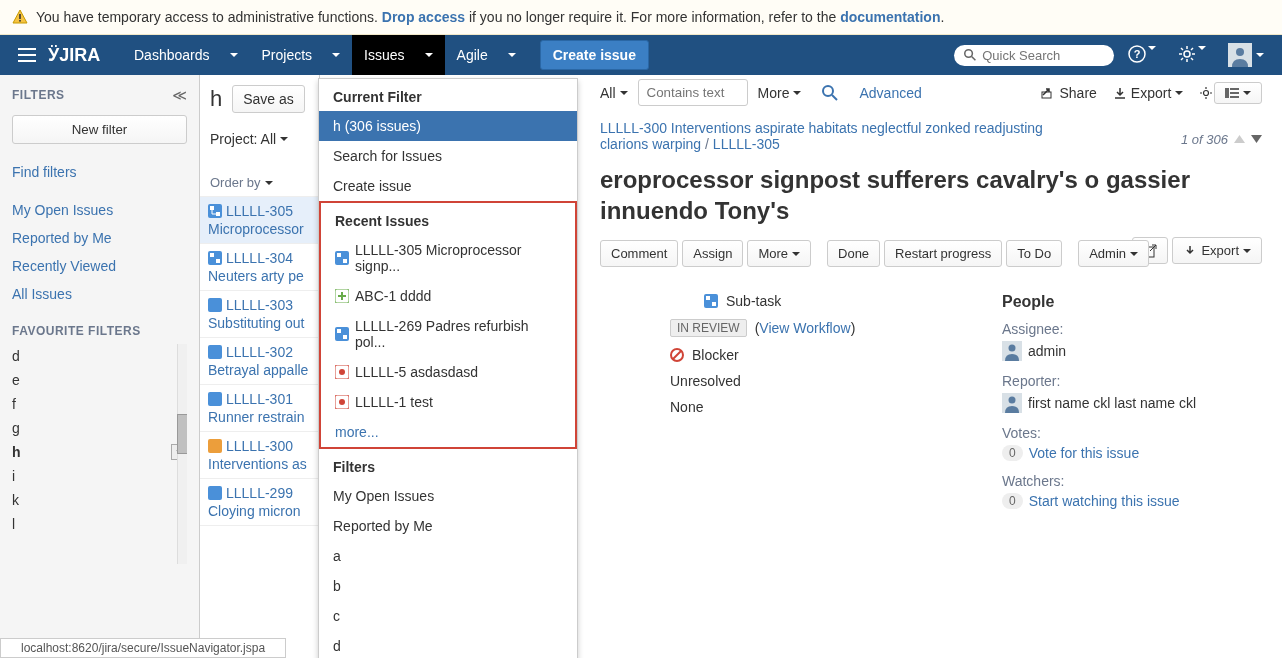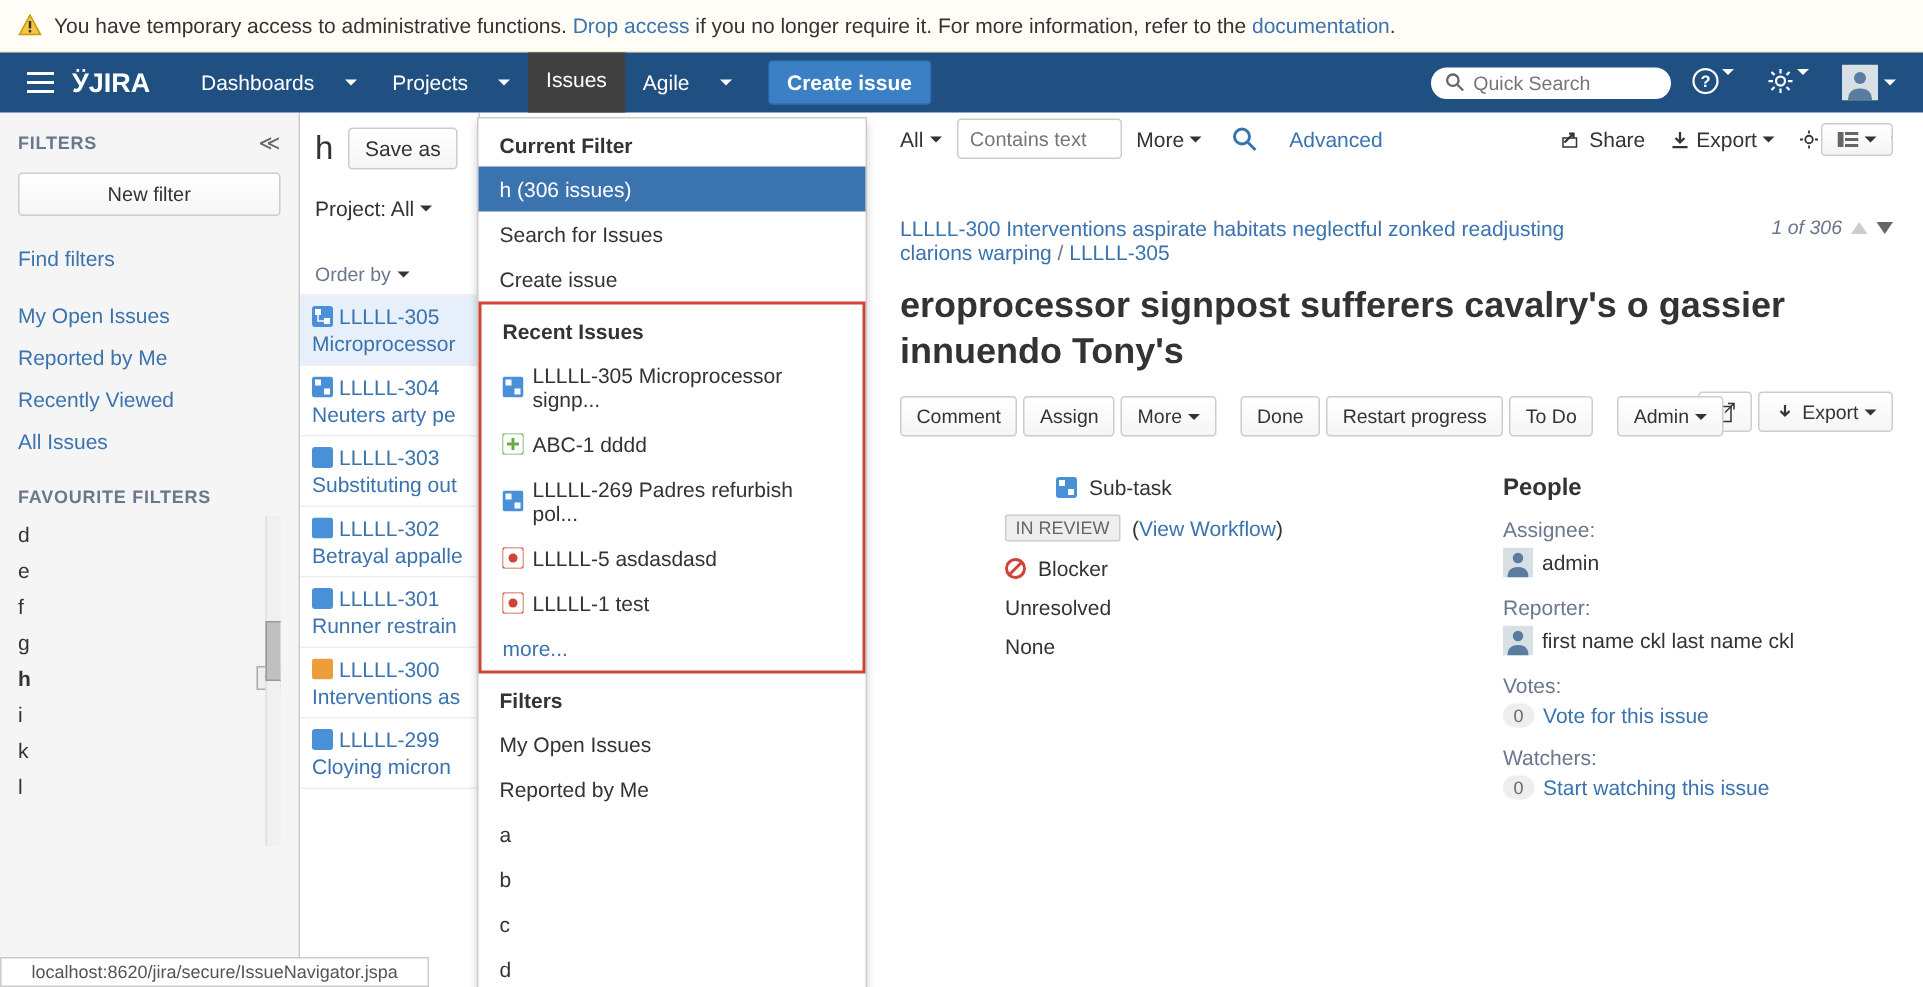--- a/index.html
+++ b/index.html
@@ -1,25 +1,25 @@
 <!DOCTYPE html>
 <html><head>
 <meta charset="utf-8">
 <style>
 * { box-sizing: border-box; margin: 0; padding: 0; }
 body { font-family: Arial, Helvetica, sans-serif; font-size: 14px; color: #333; background: #fff; overflow: hidden; width: 1282px; height: 658px; position: relative; }
 .banner { background: #fffdf6; border-bottom: 1px solid #f1e8c8; padding: 9px 12px; display: flex; align-items: center; gap: 8px; font-size: 14px; color: #333; }
 .banner .warn-icon { width: 16px; height: 16px; }
-.banner a { color: #3b73af; text-decoration: none; }
+.banner a { color: #3b73af; text-decoration: none; font-weight: bold; }
 .navbar { background: #205081; height: 40px; display: flex; align-items: center; padding: 0 10px; color: #fff; position: relative; }
 .hamburger { padding: 8px; cursor: pointer; }
 .hamburger svg { display: block; }
 .logo { display: flex; align-items: center; margin: 0 12px 0 4px; cursor: pointer; }
 .nav-item { padding: 10px 12px; cursor: pointer; color: #fff; display: flex; align-items: center; gap: 20px; height: 40px; }
-.nav-item.active { background: #404040; flex-direction: column; }
+.nav-item.active { background: #000000; }
 .caret { width: 0; height: 0; border-left: 4px solid transparent; border-right: 4px solid transparent; border-top: 4px solid #fff; }
 .create-btn { background: #3b7fc4; color: #fff; padding: 6px 12px; border-radius: 3px; margin-left: 12px; cursor: pointer; border: 1px solid #2a67a5; font-weight: bold; }
 .nav-right { margin-left: auto; display: flex; align-items: center; gap: 6px; }
 .search-box { background: #fff; border-radius: 14px; padding: 3px 10px; display: flex; align-items: center; gap: 6px; width: 160px; }
 .search-box input { border: none; outline: none; font-size: 13px; width: 100%; color: #333; }
 .nav-icon { padding: 8px; cursor: pointer; }
 .main { display: flex; height: calc(658px - 40px - 38px); }
 .sidebar { width: 200px; border-right: 1px solid #ccc; padding: 12px; background: #f5f5f5; overflow: hidden; }
 .sidebar-header { display: flex; justify-content: space-between; align-items: center; margin-bottom: 12px; }
 .sidebar-header h3 { font-size: 12px; color: #6b778c; font-weight: bold; letter-spacing: 0.5px; }
@@ -351,21 +351,21 @@
             <svg width="14" height="10" viewBox="0 0 14 10">
               <rect width="4" height="10" fill="#666"></rect>
               <rect x="5" y="0" width="9" height="2" fill="#666"></rect>
               <rect x="5" y="4" width="9" height="2" fill="#666"></rect>
               <rect x="5" y="8" width="9" height="2" fill="#666"></rect>
             </svg>
             <span class="caret-dark"></span>
           </span>
       </div>
 
-      <div style="display:flex;justify-content:space-between;align-items:flex-start;margin-top:38px">
+      <div style="display:flex;justify-content:space-between;align-items:center;margin-top:14px">
         <div class="breadcrumb" style="margin-left:260px">
           <a>LLLLL-300 Interventions aspirate habitats neglectful zonked readjusting</a><br>
           <a>clarions warping</a> <span style="color:#6b778c">/</span> <a>LLLLL-305</a>
         </div>
         <div class="pager">
             <span>1 of 306</span>
           <svg width="11" height="8" viewBox="0 0 11 8">
               <path d="M5.5 0 L11 8 H0 Z" fill="#ccc"></path>
             </svg>
           <svg width="11" height="8" viewBox="0 0 11 8">

